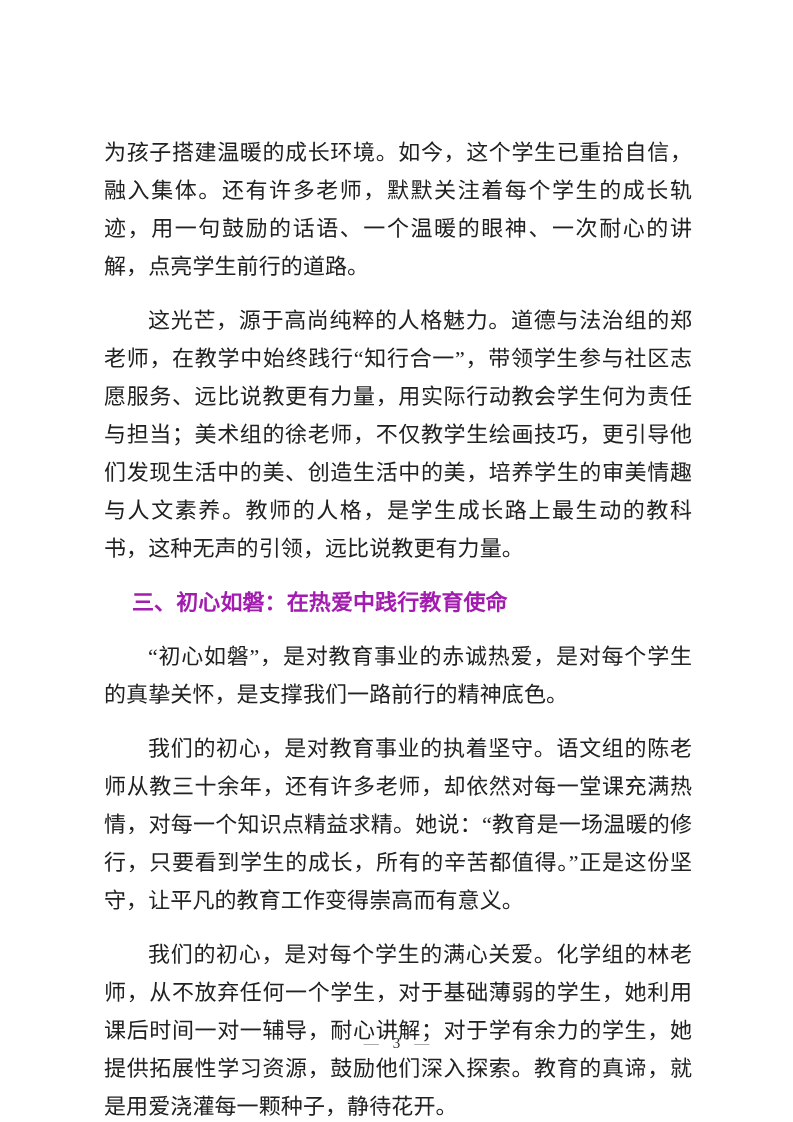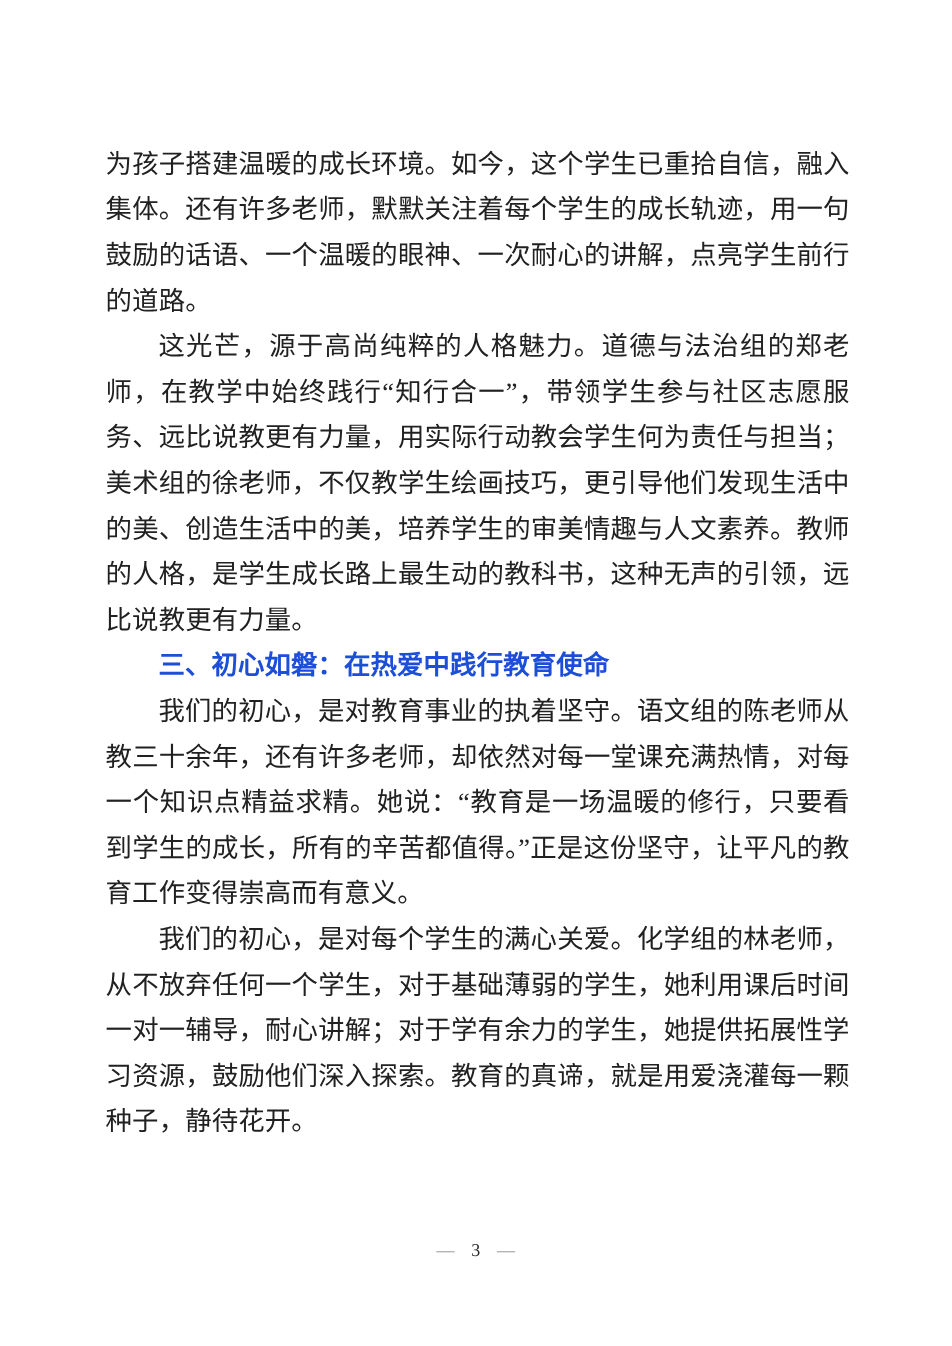--- a/index.html
+++ b/index.html
@@ -21,31 +21,31 @@
     top: 118px;
     width: 620px;
     color: #212121;
     font-size: 22px;
     line-height: 38px;
     text-align: justify;
     text-justify: inter-character;
     letter-spacing: 0.1px;
   }
   .para {
-    margin: 0;
+    margin: 16px;
     text-indent: 2em;
   }
   .para.no-indent {
     text-indent: 0;
   }
   .heading {
     margin: 0;
     text-indent: 2em;
     font-weight: bold;
-    color: #1d4ed8;
+    color: #a21caf;
     font-family: "Liberation Sans", "DejaVu Sans", sans-serif;
     text-align: left;
   }
   .footer {
     position: absolute;
     left: 0;
     top: 1031px;
     width: 100%;
     text-align: center;
     font-size: 15px;
@@ -67,20 +67,21 @@
 <div class="page">
 
   <div class="content">
 
     <p class="para no-indent">为孩子搭建温暖的成长环境。如今，这个学生已重拾自信，融入集体。还有许多老师，默默关注着每个学生的成长轨迹，用一句鼓励的话语、一个温暖的眼神、一次耐心的讲解，点亮学生前行的道路。</p>
 
     <p class="para">这光芒，源于高尚纯粹的人格魅力。道德与法治组的郑老师，在教学中始终践行“知行合一”，带领学生参与社区志愿服务、远比说教更有力量，用实际行动教会学生何为责任与担当；美术组的徐老师，不仅教学生绘画技巧，更引导他们发现生活中的美、创造生活中的美，培养学生的审美情趣与人文素养。教师的人格，是学生成长路上最生动的教科书，这种无声的引领，远比说教更有力量。</p>
 
     <p class="heading">三、初心如磐：在热爱中践行教育使命</p>
 
+    <p class="para">“初心如磐”，是对教育事业的赤诚热爱，是对每个学生的真挚关怀，是支撑我们一路前行的精神底色。</p>
 
     <p class="para">我们的初心，是对教育事业的执着坚守。语文组的陈老师从教三十余年，还有许多老师，却依然对每一堂课充满热情，对每一个知识点精益求精。她说：“教育是一场温暖的修行，只要看到学生的成长，所有的辛苦都值得。”正是这份坚守，让平凡的教育工作变得崇高而有意义。</p>
 
     <p class="para">我们的初心，是对每个学生的满心关爱。化学组的林老师，从不放弃任何一个学生，对于基础薄弱的学生，她利用课后时间一对一辅导，耐心讲解；对于学有余力的学生，她提供拓展性学习资源，鼓励他们深入探索。教育的真谛，就是用爱浇灌每一颗种子，静待花开。</p>
 
   </div>
 
   <div class="footer">
     <span class="dash">—</span><span class="num">3</span><span class="dash">—</span>
   </div>

